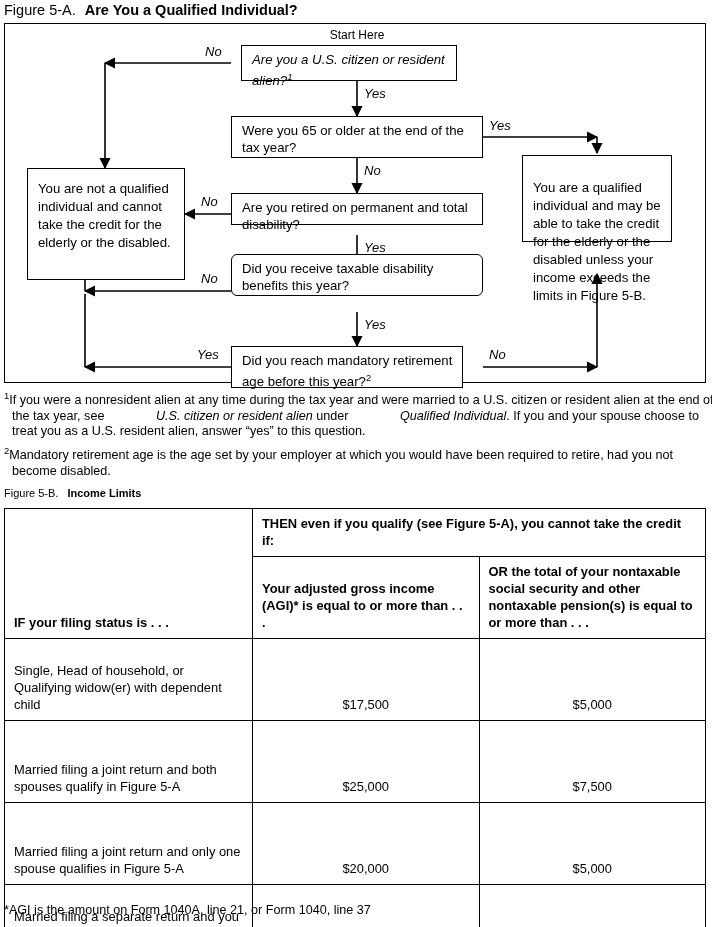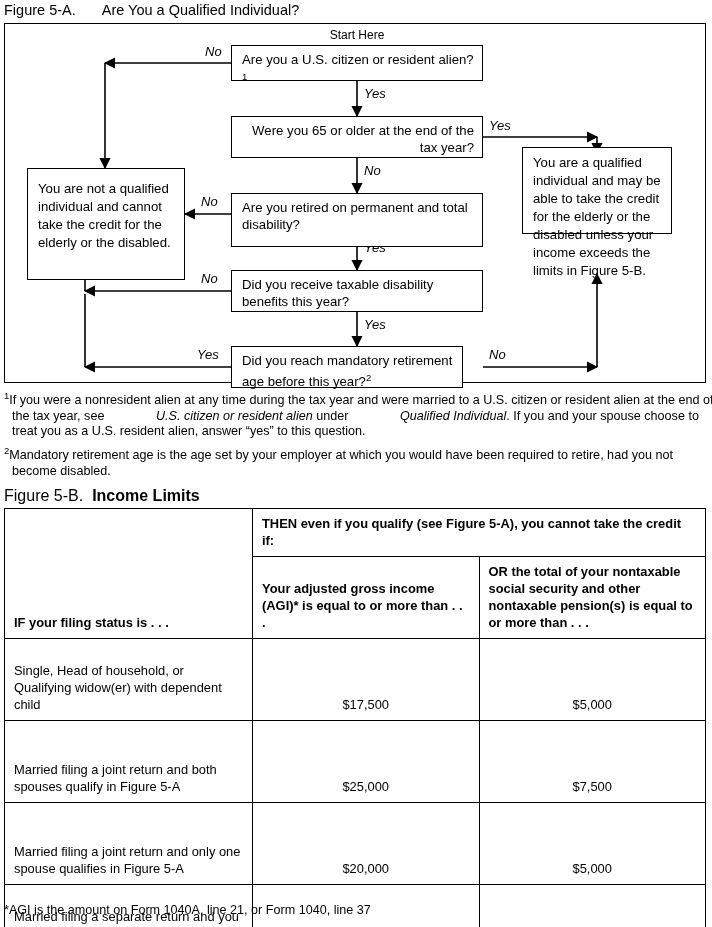--- a/index.html
+++ b/index.html
@@ -18,21 +18,21 @@
 
   
   .fig-a-title {
     position: absolute;
     left: 4px;
     top: 2px;
     font-size: 14.5px;
     white-space: nowrap;
   }
   .fig-a-title .fig-label { font-weight: normal; text-align: right; }
-  .fig-a-title .fig-name { font-weight: normal; margin-left: 26px; }
+  .fig-a-title .fig-name { font-weight: bold; margin-left: 9px; }
 
   .flow-frame {
     position: absolute;
     left: 4px;
     top: 23px;
     width: 702px;
     height: 360px;
     border: 1.5px solid #000;
     box-sizing: border-box;
   }
@@ -41,29 +41,29 @@
   .fbox {
     position: absolute;
     border: 1.5px solid #000;
     box-sizing: border-box;
     background: #fff;
     font-size: 13.2px;
     line-height: 17px;
     padding: 5px 8px 4px 10px;
   }
 
-  #box-citizen   { left: 226px; top: 21px;  width: 252px; height: 36px; }
-  #box-age65     { left: 226px; top: 92px;  width: 252px; height: 42px; text-align: right; }
-  #box-retired   { left: 226px; top: 169px; width: 252px; height: 54px; }
-  #box-benefits  { left: 226px; top: 246px; width: 252px; height: 42px; }
+  #box-citizen   { left: 236px; top: 21px;  width: 216px; height: 36px; font-style: italic; }
+  #box-age65     { left: 226px; top: 92px;  width: 252px; height: 42px; }
+  #box-retired   { left: 226px; top: 169px; width: 252px; height: 32px; }
+  #box-benefits  { left: 226px; top: 230px; width: 252px; height: 42px; border-radius: 6px; }
   #box-mandatory { left: 226px; top: 322px; width: 232px; height: 42px; }
   #box-notqual   { left: 22px;  top: 144px; width: 158px; height: 112px;
                    line-height: 18px; padding-top: 11px; }
-  #box-qual      { left: 517px; top: 123px; width: 150px; height: 87px;
-                   line-height: 18px; padding-top: 6px; }
+  #box-qual      { left: 517px; top: 131px; width: 150px; height: 87px;
+                   line-height: 18px; padding-top: 23px; }
 
   .start-here {
     position: absolute;
     left: 226px;
     top: 4px;
     width: 252px;
     text-align: center;
     font-size: 12px;
   }
 
@@ -101,21 +101,21 @@
     vertical-align: super;
   }
   .fn-block .ital { font-style: italic; margin-left: 48px; }
   .fn-first { text-indent: -8px; padding-left: 8px; }
 
   
   .fig-b-title {
     position: absolute;
     left: 4px;
     top: 487px;
-    font-size: 16px;
+    font-size: 11px;
     white-space: nowrap;
   }
   .fig-b-title .fig-label { font-weight: normal; }
   .fig-b-title .fig-name { font-weight: bold; margin-left: 9px; }
 
   table.limits {
     position: absolute;
     left: 4px;
     top: 508px;
     width: 702px;

